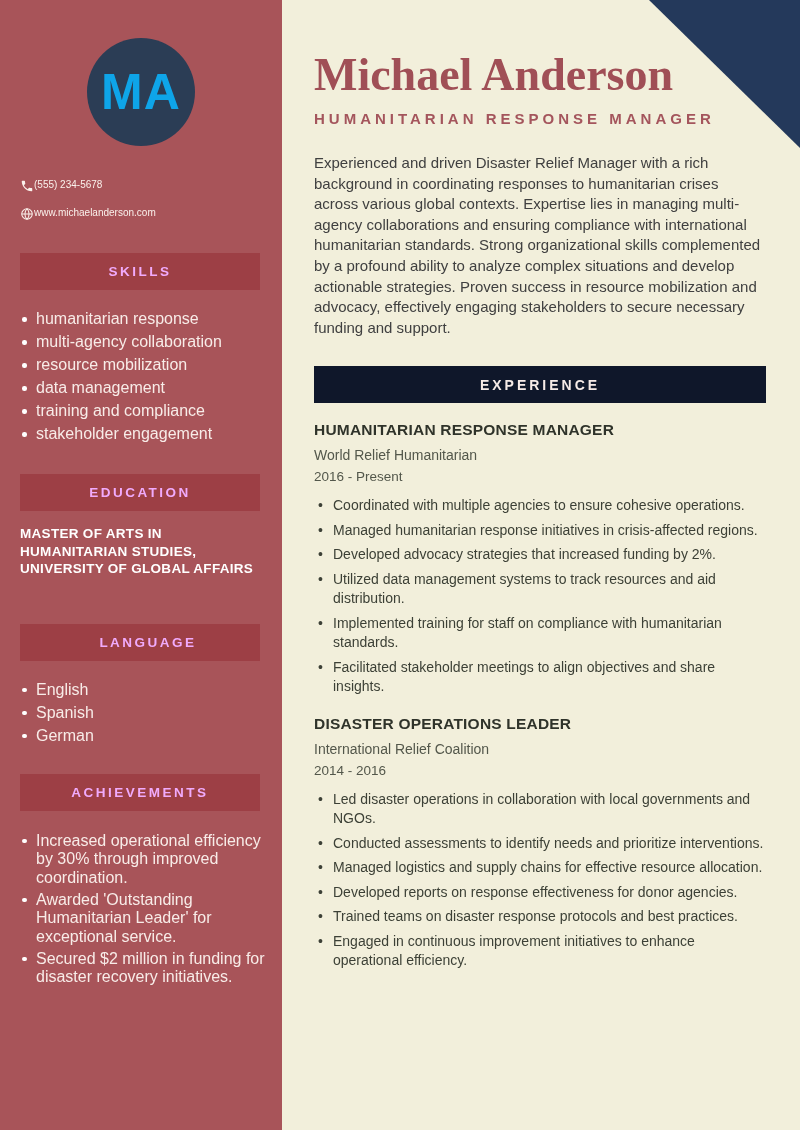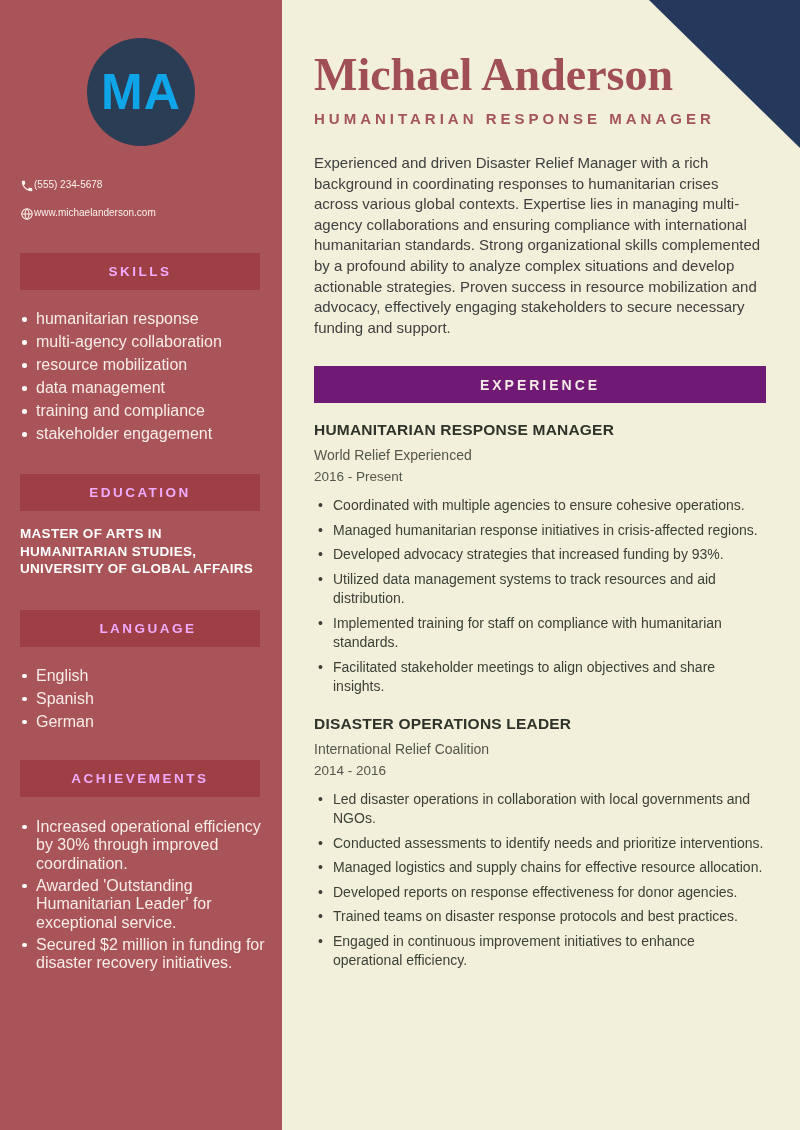--- a/index.html
+++ b/index.html
@@ -42,21 +42,21 @@
   .contact svg { width: 14px; height: 14px; flex: 0 0 14px; }
 
   .band {
     margin: 30px 22px 0 20px; height: 37px;
     background: #9d3f45;
     display: flex; align-items: center; justify-content: center;
     font-weight: 700; font-size: 13.5px; letter-spacing: 2.5px;
     color: #f0abfc;
   }
   .band.edu  { margin-top: 32px; }
-  .band.lang { margin-top: 32px; padding-left: 16px; }
+  .band.lang { margin-top: 46px; padding-left: 16px; }
   .band.ach  { margin-top: 30px; }
 
   .dotlist { list-style: none; margin: 21px 0 0; padding: 0 16px 0 20px; }
   .dotlist li {
     position: relative; padding-left: 16px;
     font-size: 16px; line-height: 16px; color: #f8ece8;
     margin-bottom: 7px;
   }
   .dotlist li::before {
     content: ""; position: absolute; left: 2px; top: 6px;
@@ -89,21 +89,21 @@
     margin: 10px 0 0;
     font-size: 15px; font-weight: 700; letter-spacing: 4px;
     color: #a4555c;
   }
   .summary {
     margin: 26px 0 0;
     font-size: 15px; line-height: 20.6px; color: #404040;
   }
   .exp-band {
     margin-top: 28px; height: 37px;
-    background: #701a75;
+    background: #0f172a;
     display: flex; align-items: center; justify-content: center;
     font-weight: 700; font-size: 14px; letter-spacing: 3px;
     color: #f6ebe7;
   }
   .job h3 {
     margin: 18px 0 0;
     font-size: 15.5px; font-weight: 700; letter-spacing: 0.2px;
     color: #2f332a;
   }
   .job .company { margin-top: 8px; font-size: 14px; color: #53574b; }
@@ -186,26 +186,26 @@
     <h2 class="jobtitle">HUMANITARIAN RESPONSE MANAGER</h2>
 
     <p class="summary">Experienced and driven Disaster Relief Manager with a rich background in coordinating responses to humanitarian crises across various global contexts. Expertise lies in managing multi-agency collaborations and ensuring compliance with international humanitarian standards. Strong organizational skills complemented by a profound ability to analyze complex situations and develop actionable strategies. Proven success in resource mobilization and advocacy, effectively engaging stakeholders to secure necessary funding and support.</p>
 
     <div class="exp-band">
       <span>EXPERIENCE</span>
     </div>
 
     <section class="job">
       <h3>HUMANITARIAN RESPONSE MANAGER</h3>
-      <div class="company">World Relief Experienced</div>
+      <div class="company">World Relief Humanitarian</div>
       <div class="dates">2016 - Present</div>
       <ul>
         <li>Coordinated with multiple agencies to ensure cohesive operations.</li>
         <li>Managed humanitarian response initiatives in crisis-affected regions.</li>
-        <li>Developed advocacy strategies that increased funding by 93%.</li>
+        <li>Developed advocacy strategies that increased funding by 2%.</li>
         <li>Utilized data management systems to track resources and aid distribution.</li>
         <li>Implemented training for staff on compliance with humanitarian standards.</li>
         <li>Facilitated stakeholder meetings to align objectives and share insights.</li>
       </ul>
     </section>
 
     <section class="job">
       <h3>DISASTER OPERATIONS LEADER</h3>
       <div class="company">International Relief Coalition</div>
       <div class="dates">2014 - 2016</div>

